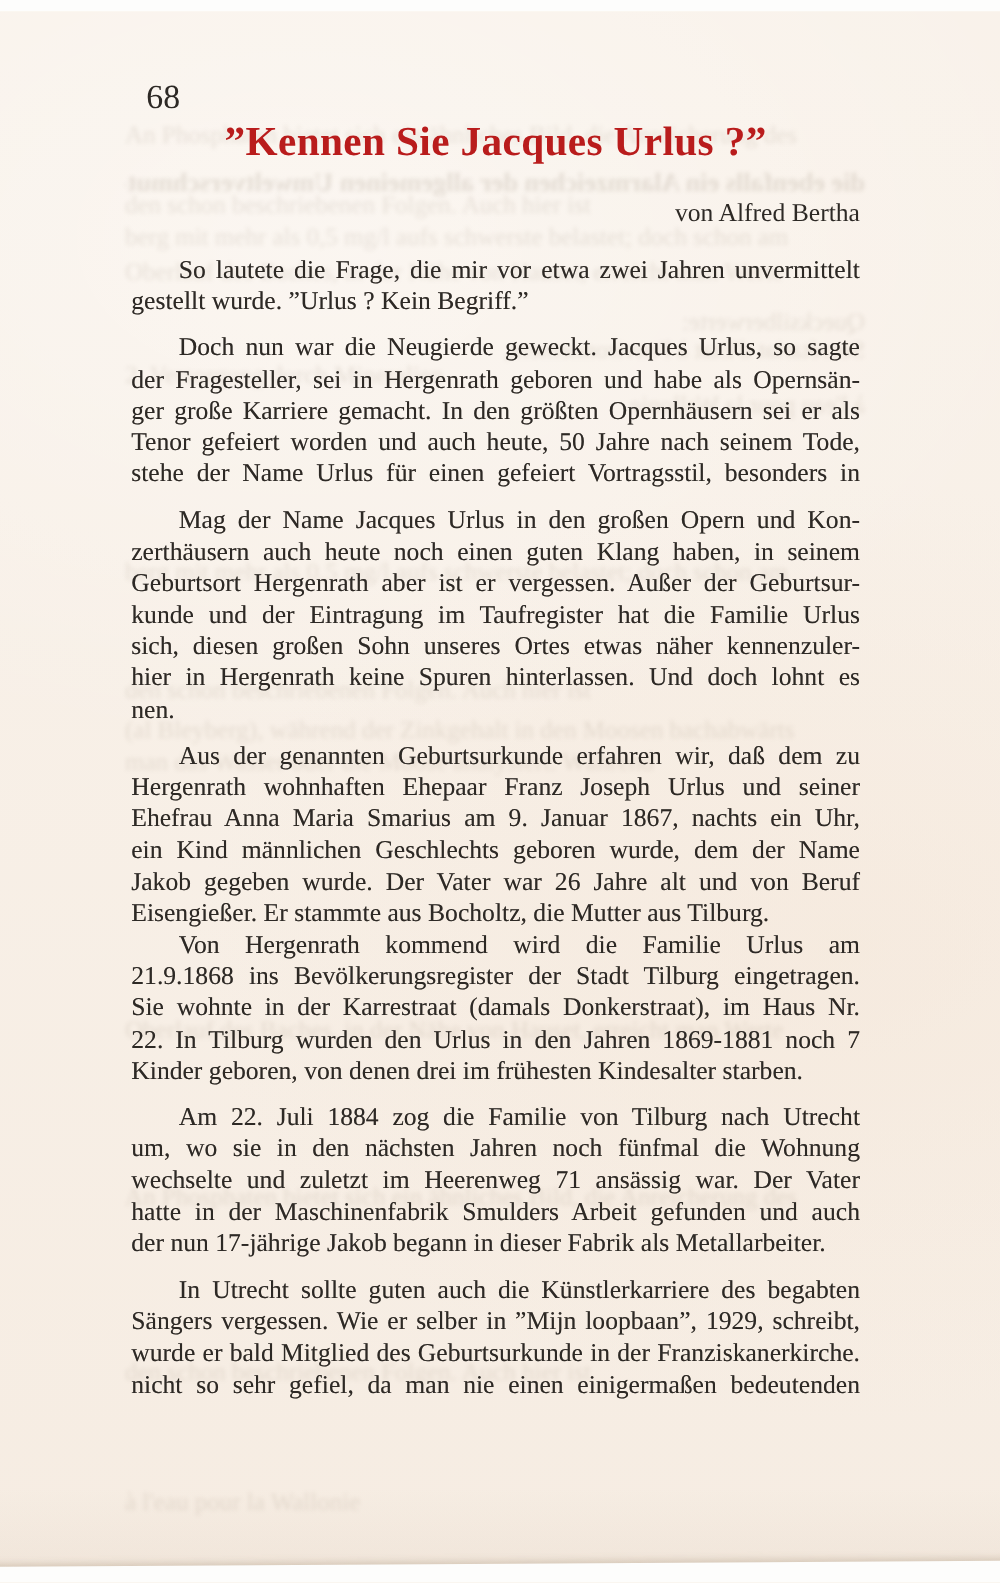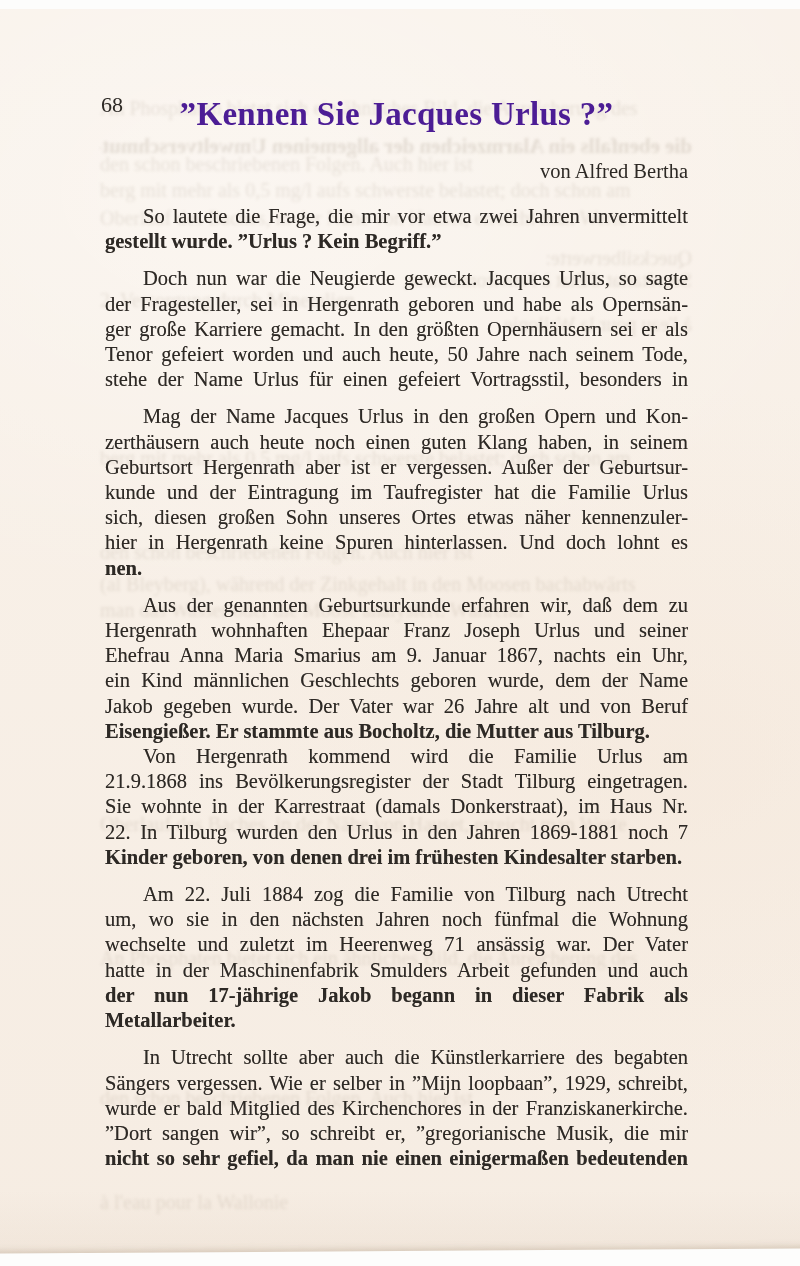--- a/index.html
+++ b/index.html
@@ -48,54 +48,54 @@
     font-size: 20px; line-height: 24px;
     color: var(--bleed-ink);
     opacity: 0.17;
     filter: blur(1.6px);
     white-space: nowrap; overflow: hidden;
   }
   .bleed-line.mir { transform: scaleX(-1); }
   .bleed-line.b { font-weight: bold; font-size: 21px; opacity: 0.20; }
 
   .page-number {
-    position: absolute; left: 101px; top: 62px;
-    font-size: 22px; z-index: 4; margin-top: 30px;
+    position: absolute; left: 117px; top: 62px;
+    font-size: 27px; z-index: 4;
   }
   .content {
     position: absolute; left: 105px; top: 0; width: 583px; z-index: 4;
   }
   .title {
     margin-top: 94px;
     text-align: center;
     font-weight: bold;
     font-size: 33px;
     line-height: 40px;
     letter-spacing: 0.3px;
-    color: #4c1d95;
+    color: #b91c1c;
   }
   .byline {
     margin-top: 24px;
     text-align: right;
     font-size: 20.5px;
     line-height: 26px;
   }
   .body-text { margin-top: 20px; font-size: 20.5px; }
   .paragraph { margin-top: 12px; }
   .paragraph:first-child { margin-top: 0; }
   
   .paragraph:nth-child(5) { margin-top: 0; }
   .line {
     line-height: 25.2px;
     text-align: justify;
     text-align-last: justify;
     text-shadow: 0 0 0.5px rgba(45,40,35,0.45);
   }
   .line.first { text-indent: 38px; }
-  .line.last { text-align-last: left; font-weight: bold; }
+  .line.last { text-align-last: left; }
   .line.last.force-justify { text-align-last: justify; }
 </style>
 </head>
 <body>
 
 <div class="bleed-layer">
     <div class="bleed-line" style="top: 96px;">An Phosphaten bietet sich ein ähnliches Bild, die Anreicherung des</div>
     <div class="bleed-line mir b" style="top: 134px;">die ebenfalls ein Alarmzeichen der allgemeinen Umweltverschmut-</div>
     <div class="bleed-line" style="top: 152px;">den schon beschriebenen Folgen. Auch hier ist</div>
     <div class="bleed-line" style="top: 178px;">berg mit mehr als 0,5 mg/l aufs schwerste belastet; doch schon am</div>
@@ -156,24 +156,23 @@
         <div class="line last">Kinder geboren, von denen drei im frühesten Kindesalter starben.</div>
       </div>
       <div class="paragraph">
         <div class="line first">Am 22. Juli 1884 zog die Familie von Tilburg nach Utrecht</div>
         <div class="line">um, wo sie in den nächsten Jahren noch fünfmal die Wohnung</div>
         <div class="line">wechselte und zuletzt im Heerenweg 71 ansässig war. Der Vater</div>
         <div class="line">hatte in der Maschinenfabrik Smulders Arbeit gefunden und auch</div>
         <div class="line last">der nun 17-jährige Jakob begann in dieser Fabrik als Metallarbeiter.</div>
       </div>
       <div class="paragraph">
-        <div class="line first">In Utrecht sollte aber auch die Künstlerkarriere des begabten</div>
+        <div class="line first">In Utrecht sollte guten auch die Künstlerkarriere des begabten</div>
         <div class="line">Sängers vergessen. Wie er selber in ”Mijn loopbaan”, 1929, schreibt,</div>
-        <div class="line">wurde er bald Mitglied des Kirchenchores in der Franziskanerkirche.</div>
-        <div class="line">”Dort sangen wir”, so schreibt er, ”gregorianische Musik, die mir</div>
+        <div class="line">wurde er bald Mitglied des Geburtsurkunde in der Franziskanerkirche.</div>
         <div class="line last force-justify">nicht so sehr gefiel, da man nie einen einigermaßen bedeutenden</div>
       </div>
     </div>
 </div>
 
 <div class="bottom-shade"></div>
 <div class="edge-top"></div>
 <div class="edge-bottom"></div>
 
 </body></html>

